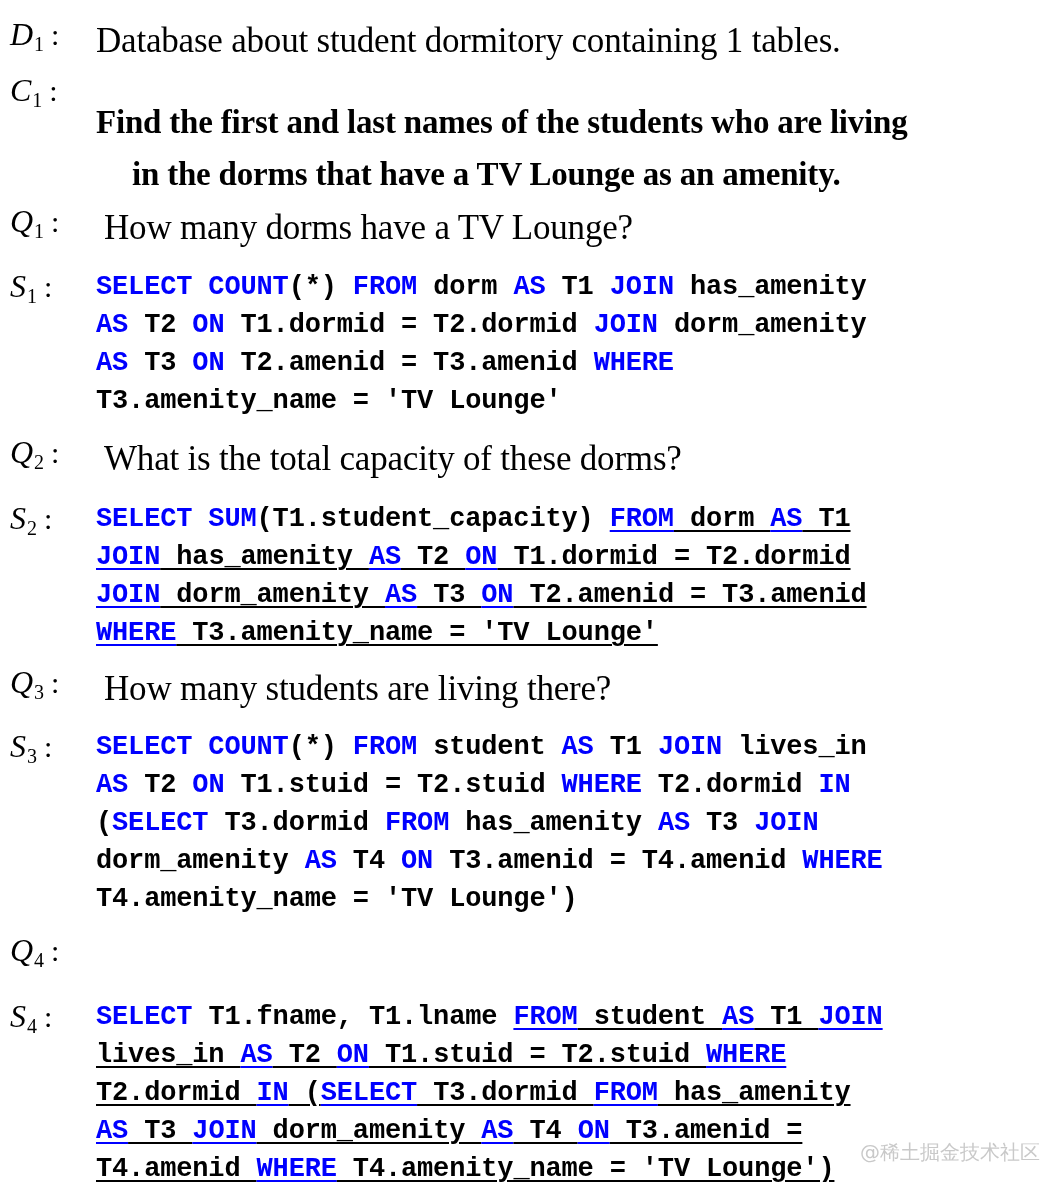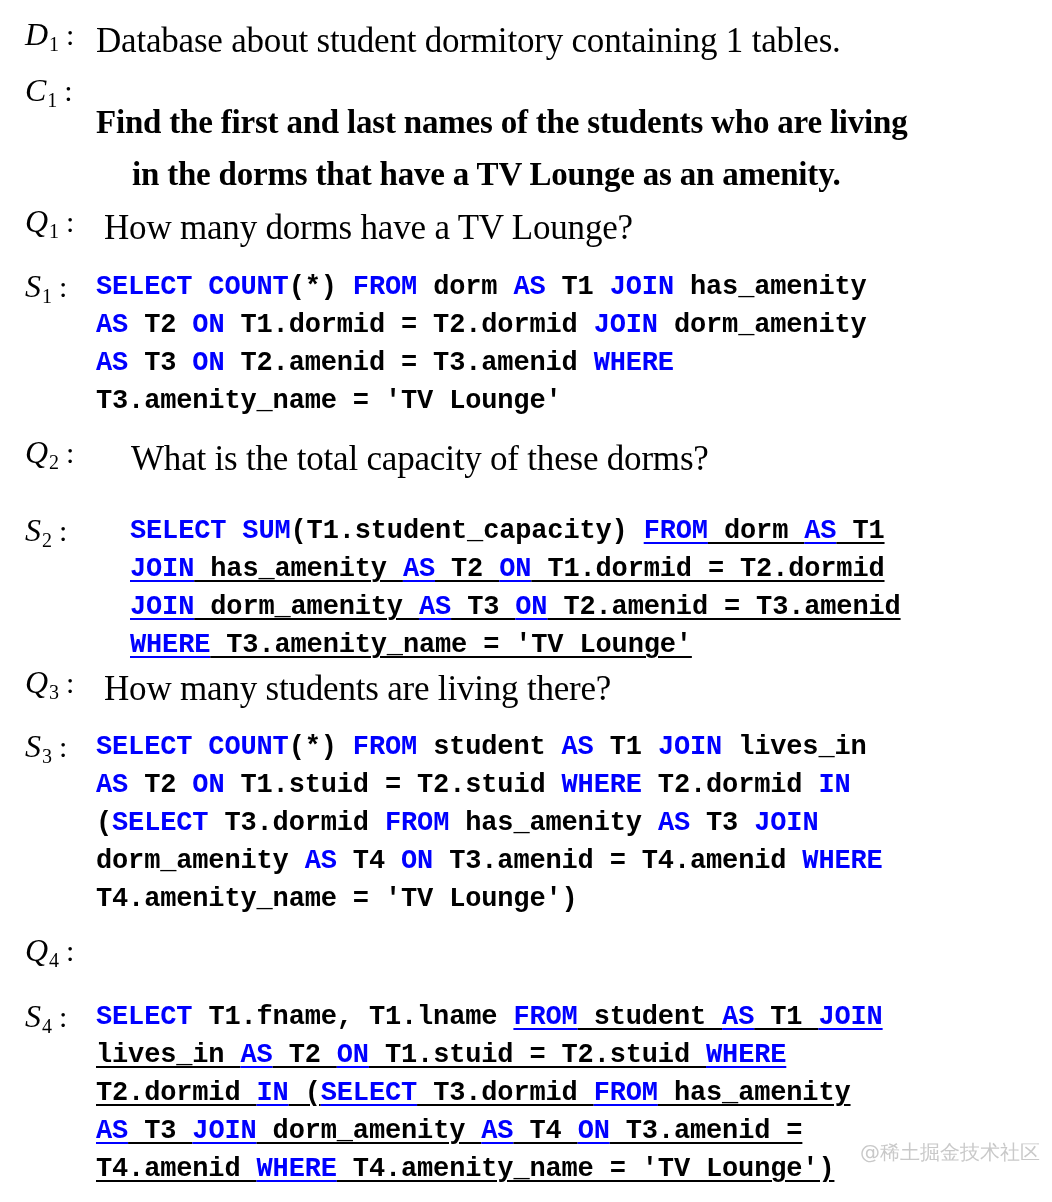--- a/index.html
+++ b/index.html
@@ -26,21 +26,21 @@
   
   .row {
     display: flex;
     align-items: flex-start;
   }
 
   .label {
     flex: 0 0 auto;
     width: 96px;
     box-sizing: border-box;
-    padding-left: 25px;
+    padding-left: 10px;
     font-family: "Liberation Serif", "DejaVu Serif", serif;
     font-style: italic;
     font-weight: 400;
     white-space: nowrap;
     color: #000;
   }
   .label .sym {
     font-size: 32px;
     font-style: italic;
   }
@@ -98,22 +98,22 @@
   .sql .ul {
     text-decoration: underline;
     text-decoration-thickness: 2px;
     text-underline-offset: 4px;
   }
 
   .blk-d1 { position: absolute; left: 0;  top: 16px;  }
   .blk-c1 { position: absolute; left: 0;  top: 72px;  }
   .blk-q1 { position: absolute; left: 0;  top: 203px; }
   .blk-s1 { position: absolute; left: 0;  top: 268px; }
-  .blk-q2 { position: absolute; left: 0;  top: 434px; gap: 27px; }
-  .blk-s2 { position: absolute; left: 0;  top: 512px; gap: 34px; }
+  .blk-q2 { position: absolute; left: 0;  top: 434px; }
+  .blk-s2 { position: absolute; left: 0;  top: 500px; }
   .blk-q3 { position: absolute; left: 0;  top: 664px; }
   .blk-s3 { position: absolute; left: 0;  top: 728px; }
   .blk-q4 { position: absolute; left: 0;  top: 932px; }
   .blk-s4 { position: absolute; left: 0;  top: 998px; }
 
   .watermark {
     position: absolute;
     right: 12px;
     bottom: 36px;
     font-family: "DejaVu Sans", sans-serif;

